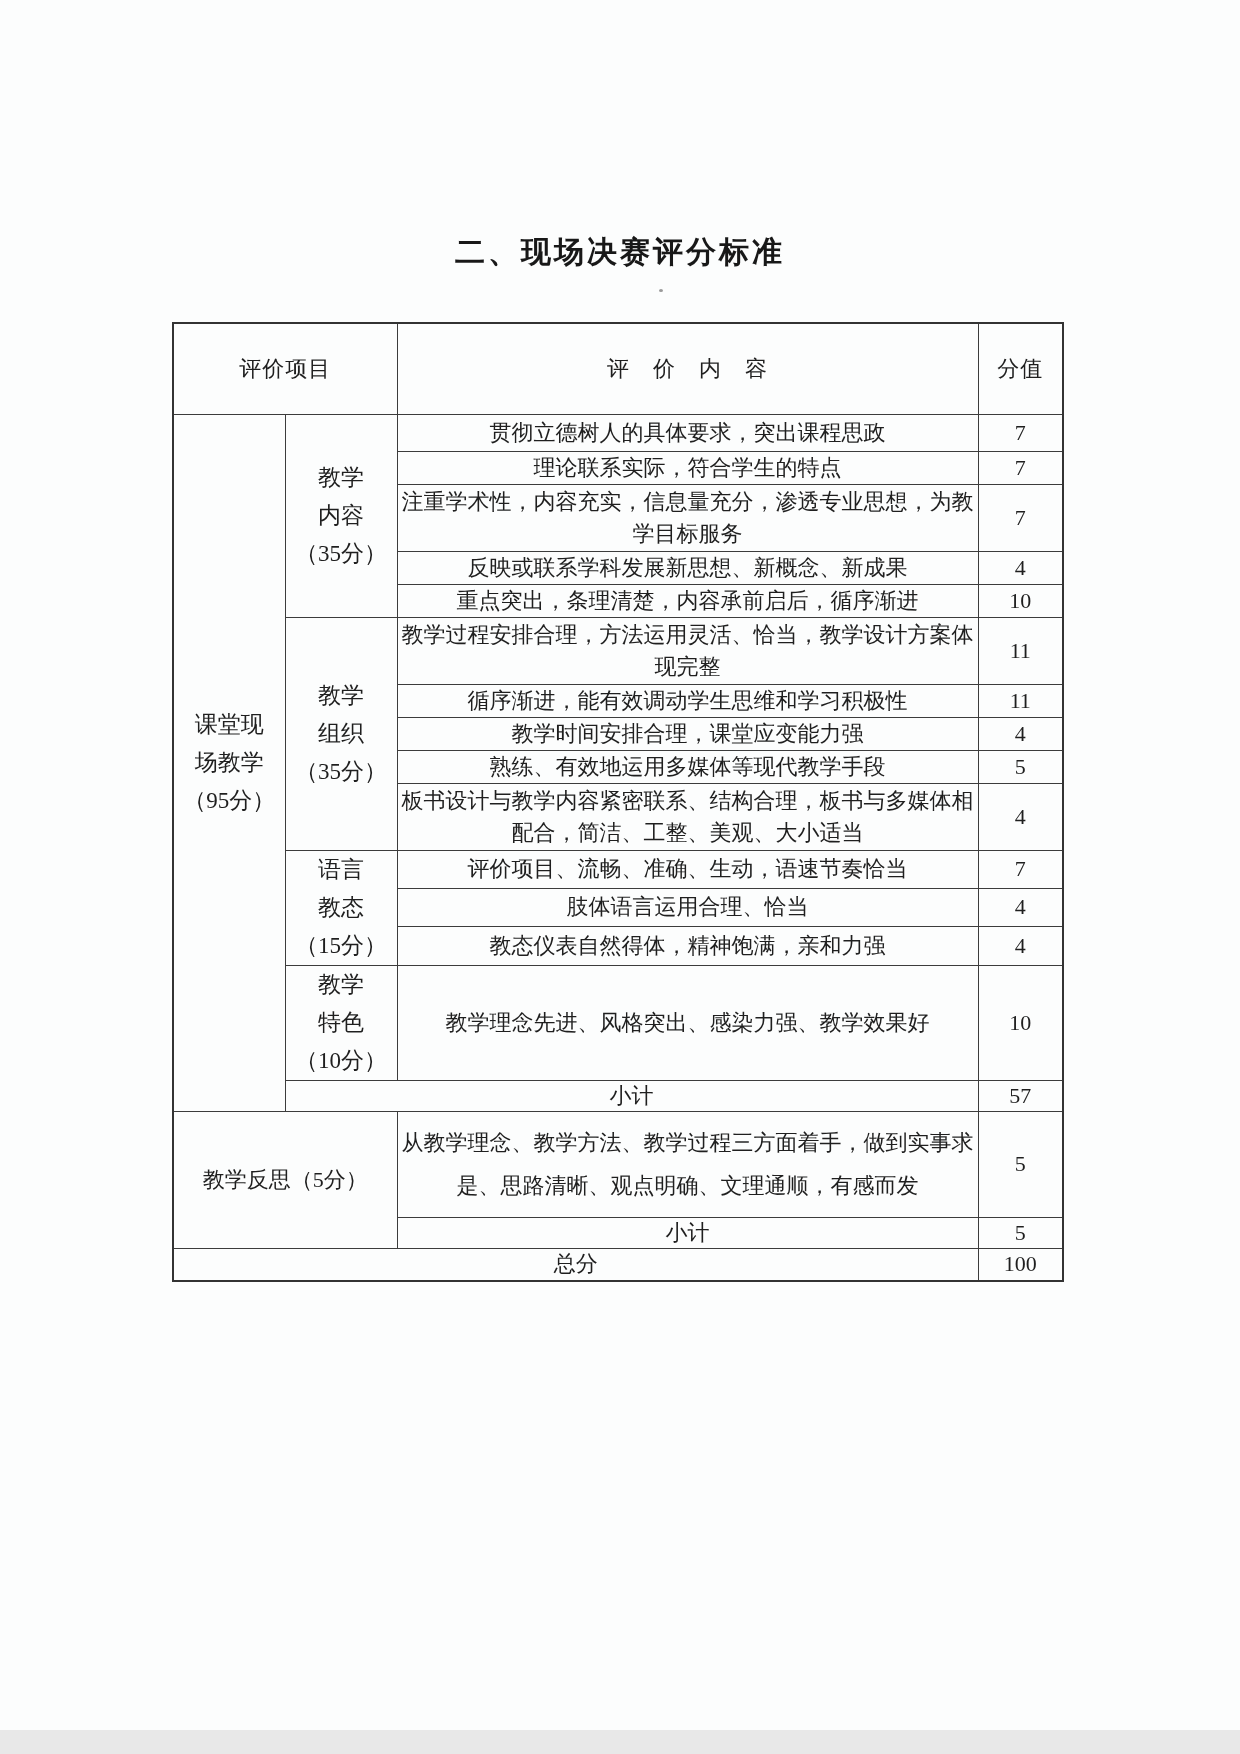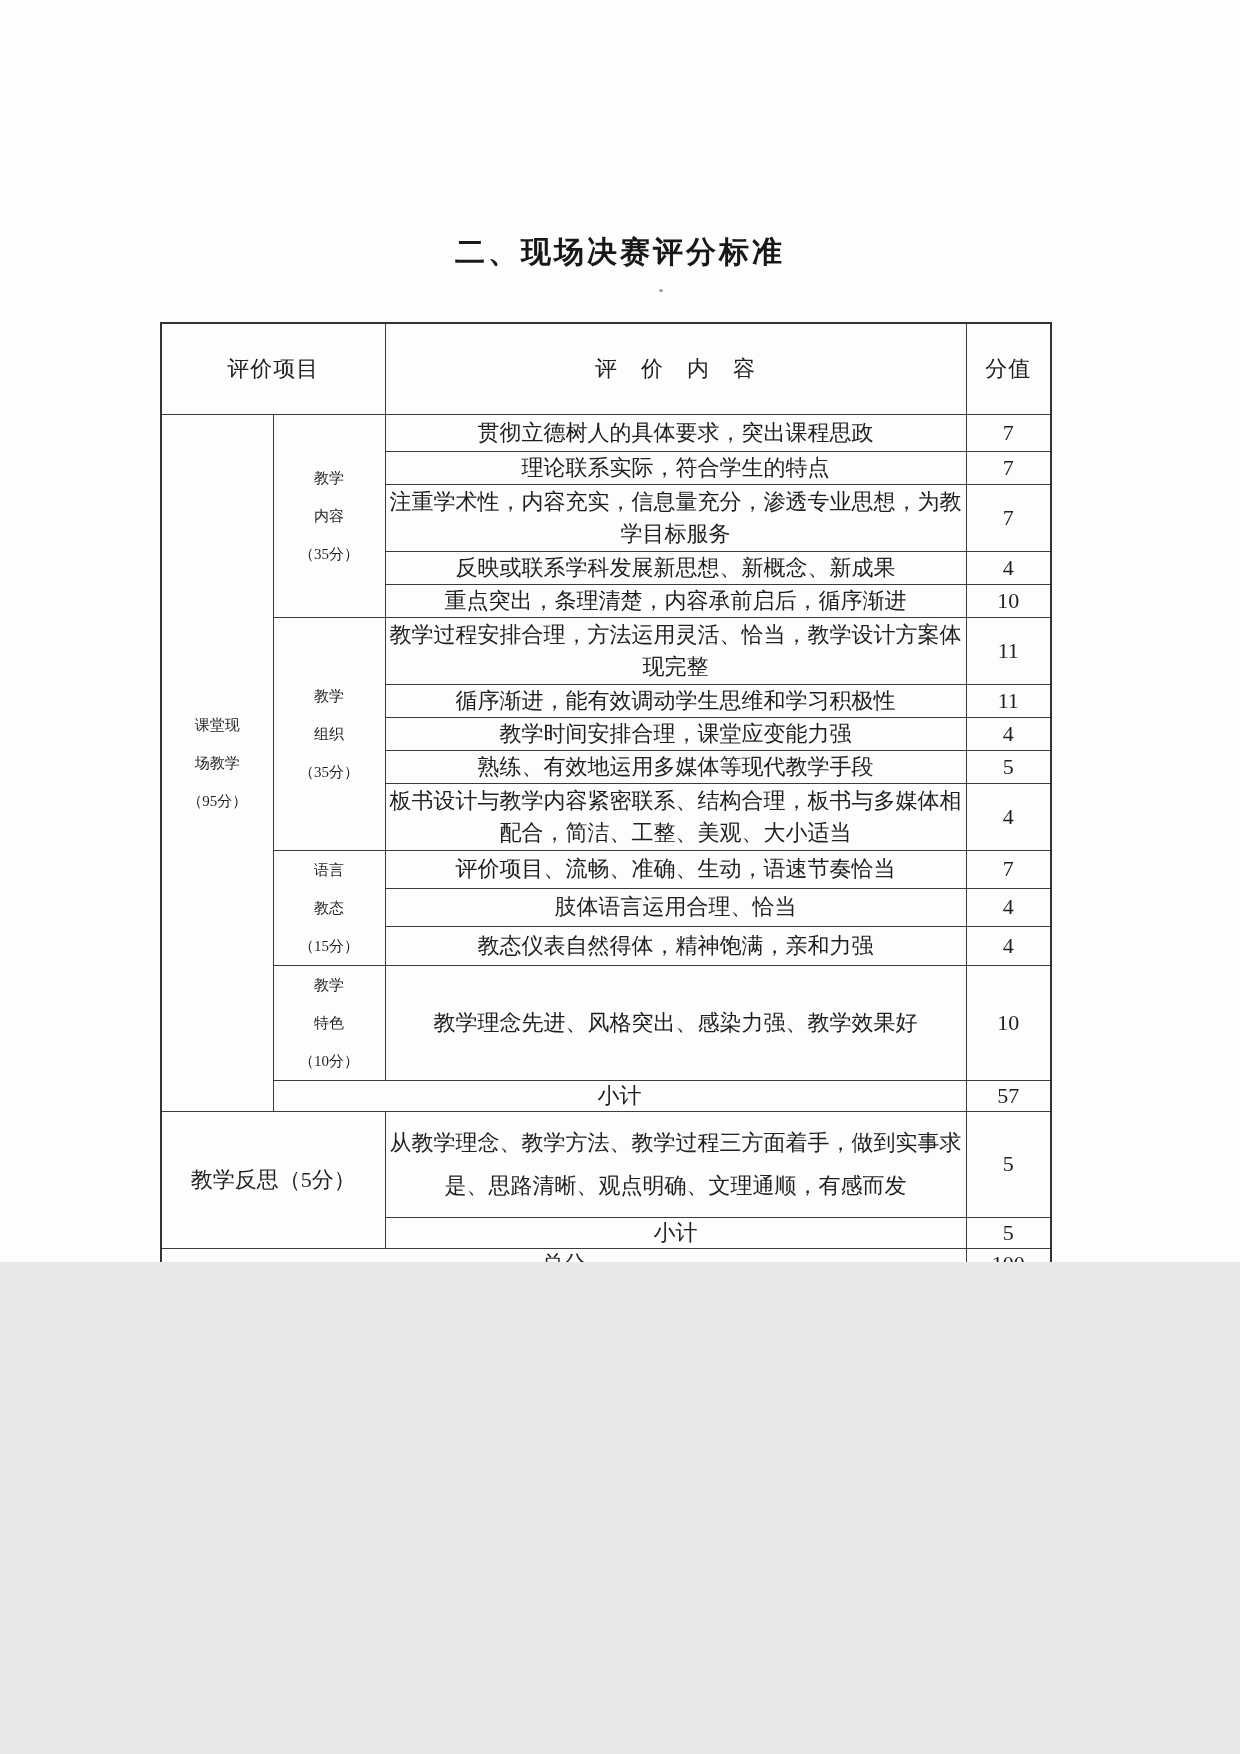--- a/index.html
+++ b/index.html
@@ -1,18 +1,18 @@
 <!DOCTYPE html>
 <html><head>
 <meta charset="utf-8">
 <style>
   html,body { margin:0; padding:0; background:#e8e8e8; }
   .page {
     position:relative;
-    width:1240px; height:1262px;
+    width:1240px; height:1730px;
     margin:0 auto;
     background:#fcfdfd;
     font-family:"Liberation Serif","DejaVu Serif",serif;
     color:#1f1f1f;
     overflow:hidden;
   }
   .doc-title {
     position:absolute;
     left:0; top:232px; width:1240px;
     text-align:center;
@@ -21,40 +21,40 @@
     font-size:30px;
     letter-spacing:3px;
     color:#181818;
   }
   .speck {
     position:absolute; left:659px; top:289px;
     width:4px; height:3px; background:#9a9a9a; border-radius:50%;
   }
   table.rubric {
     position:absolute;
-    left:160px; top:322px;
+    left:172px; top:322px;
     width:890px;
     border-collapse:collapse;
     table-layout:fixed;
     font-size:22px;
   }
   table.rubric td, table.rubric th {
     border:1.5px solid #3c3c3c;
     vertical-align:middle;
     padding:0;
     font-weight:normal;
   }
   table.rubric { border:2px solid #333; }
   tr.hdr { height:91px; }
   th.hdr-cell { text-align:center; font-size:22px; letter-spacing:1px; }
   td.grp {
     text-align:center;
     white-space:pre-line;
     line-height:38px;
-    font-size:15px;
+    font-size:23px;
   }
   td.content {
     text-align:center;
     padding:2px 33px 2px 13px;
     line-height:32px;
   }
   td.score { text-align:center; }
   td.center-label { text-align:center;margin-left:42px; }
   td.reflect-content { line-height:43px; }
   tr.h37{height:37px} tr.h33{height:33px} tr.h67{height:67px}

